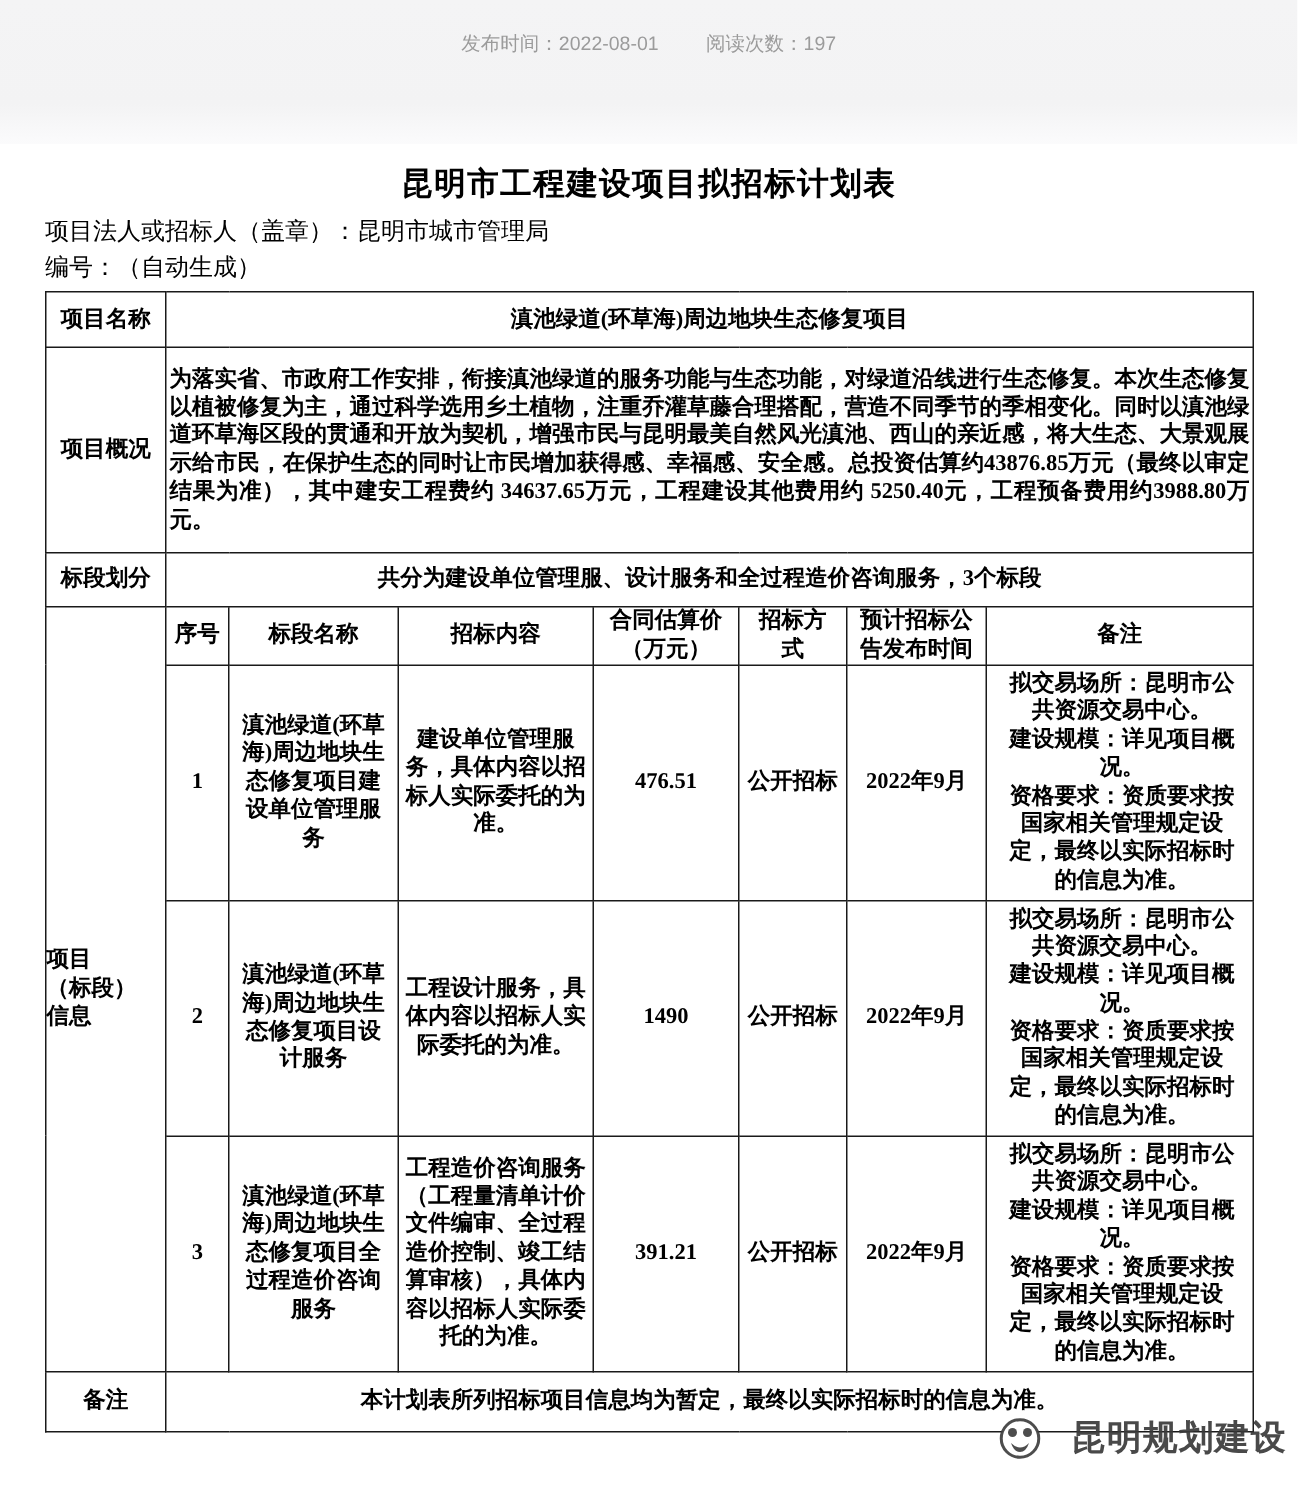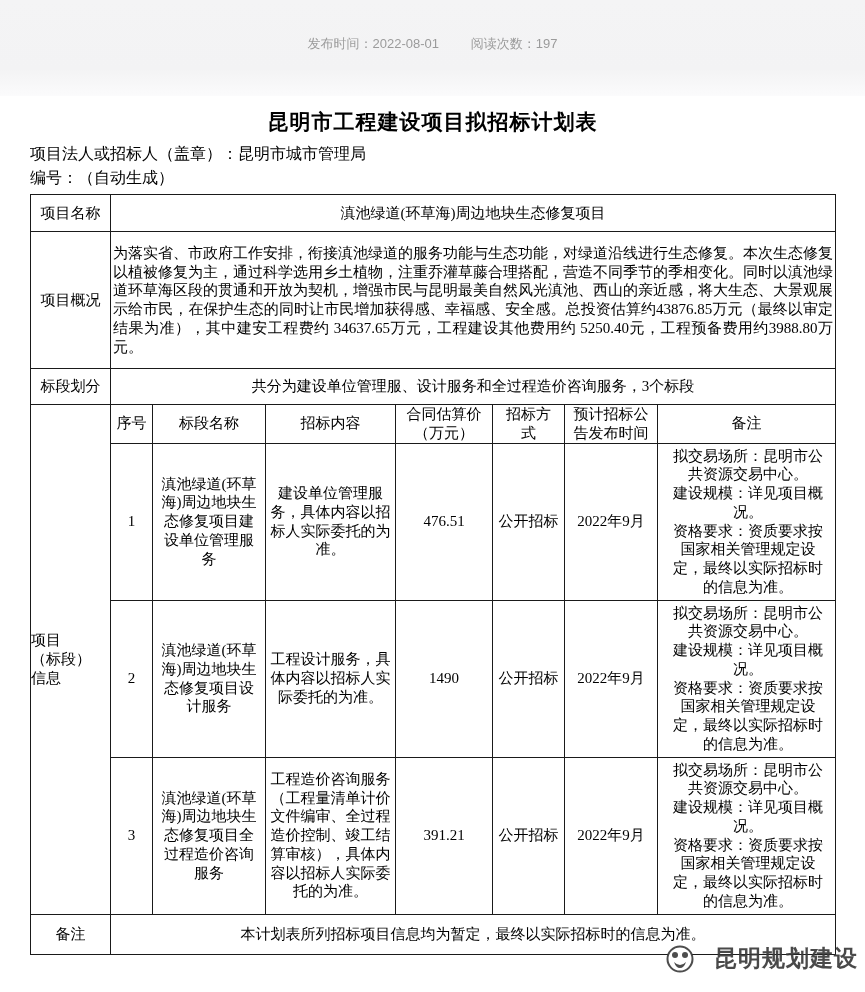--- a/index.html
+++ b/index.html
@@ -9,32 +9,32 @@
     font-family:"Liberation Serif","DejaVu Serif",serif; color:#000;
   }
   
   .top-banner {
     width:865px; height:96px;
     background:linear-gradient(180deg,#f4f4f5 0%,#f3f3f4 72%,#fbfbfc 100%);
     text-align:center; padding-top:20px;
     font-family:"Liberation Sans","DejaVu Sans",sans-serif;
   }
   .banner-title { font-size:15px; font-weight:bold; color:#3d3d3d; letter-spacing:.5px; }
-  .banner-meta { margin-top:15px; font-size:13px; color:#9b9b9b; }
+  .banner-meta { font-size:13px; color:#9b9b9b; }
   .banner-meta .meta-item { margin:0 14px; }
   
   .content { padding:0 30px; }
   .attachment { margin-top:46px; font-size:15px; }
   .doc-title { margin-top:12px; text-align:center; font-size:21px; font-weight:bold; letter-spacing:1px; }
   .doc-line { margin-top:8px; font-size:16px; }
   .doc-line + .doc-line { margin-top:3px; }
   
   table.tender { border-collapse:collapse; table-layout:fixed; width:805px; margin-top:5px; }
   table.tender td, table.tender th {
-    border:1px solid #1a1a1a; font-size:15px; font-weight:normal;
+    border:1px solid #1a1a1a; font-size:15px; font-weight:bold;
     vertical-align:middle; line-height:1.25; word-break:break-all;
   }
   td.lbl { text-align:center; }
   td.center { text-align:center; }
   td.multi { white-space:pre-line; line-height:2.1; }
   td.overview { padding:6px 2px; text-align:justify; font-size:16px; line-height:22.5px; }
   th { text-align:center; white-space:pre-line; line-height:1.15; }
   td.remark-cell { padding:3px 6px 3px 9px; text-align:center; white-space:pre-line; line-height:19px; vertical-align:middle; }
   td.name-cell, td.content-cell { text-align:center; padding:2px 4px; }
   tr.r-name { height:37px; }

